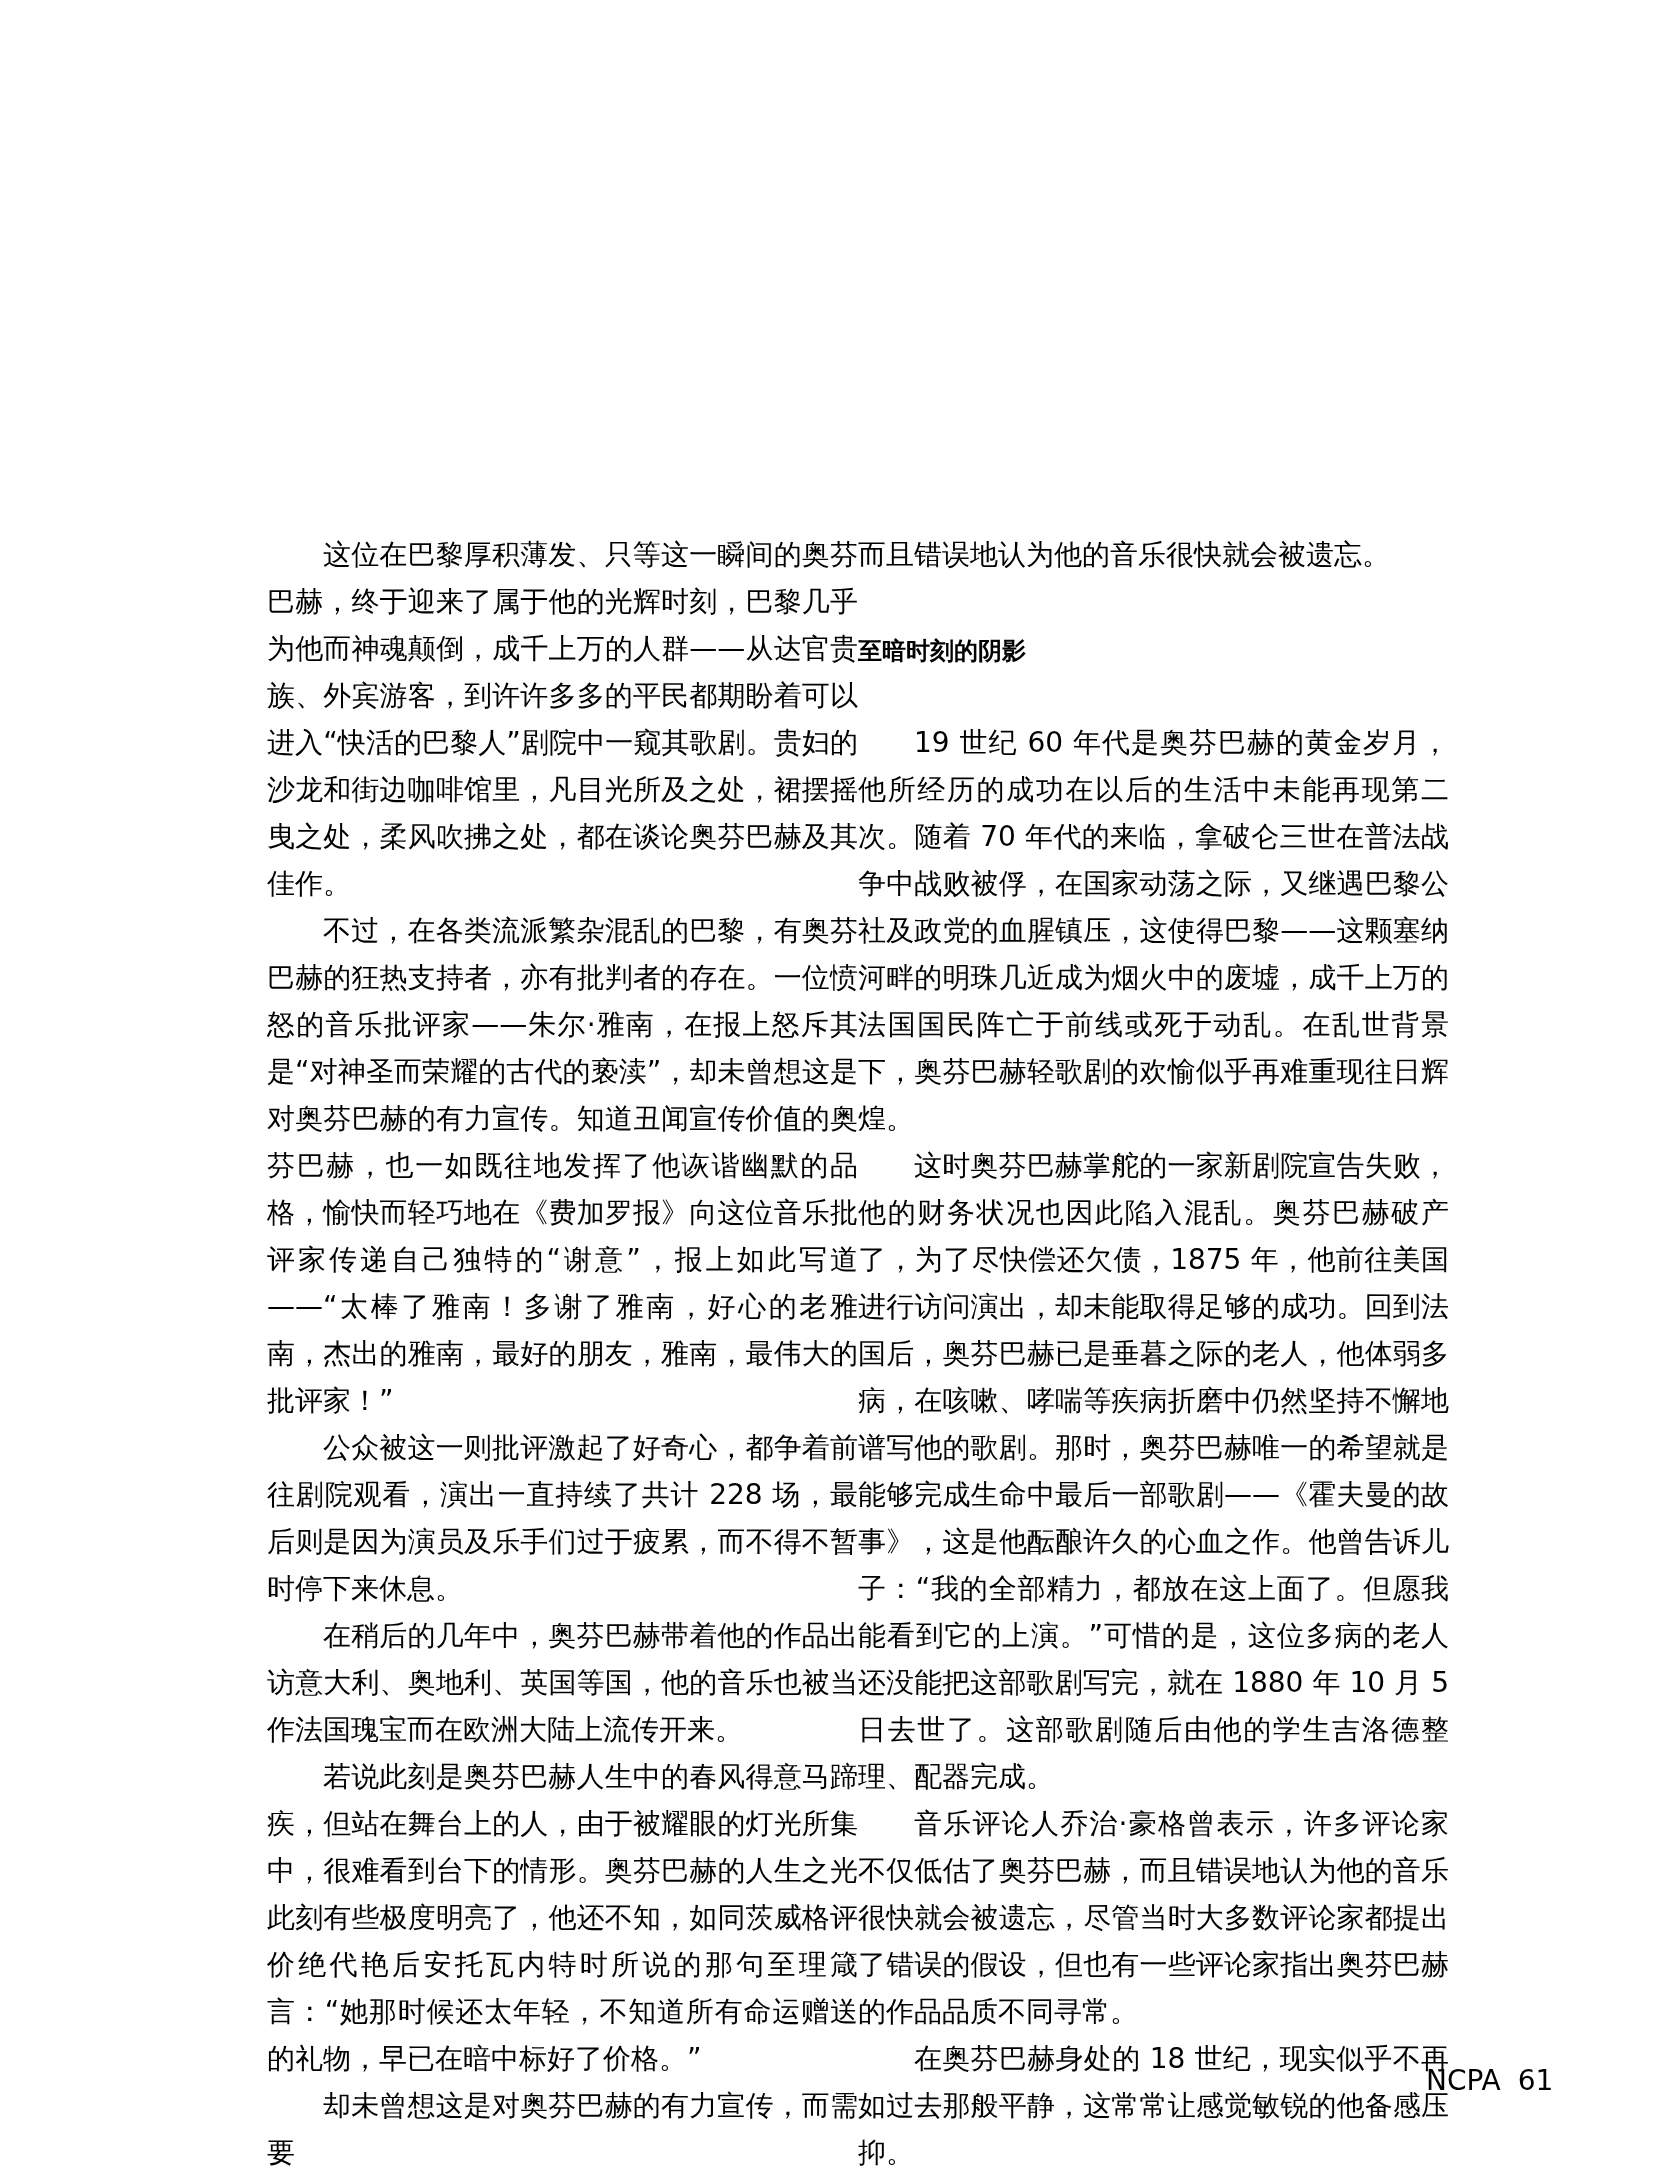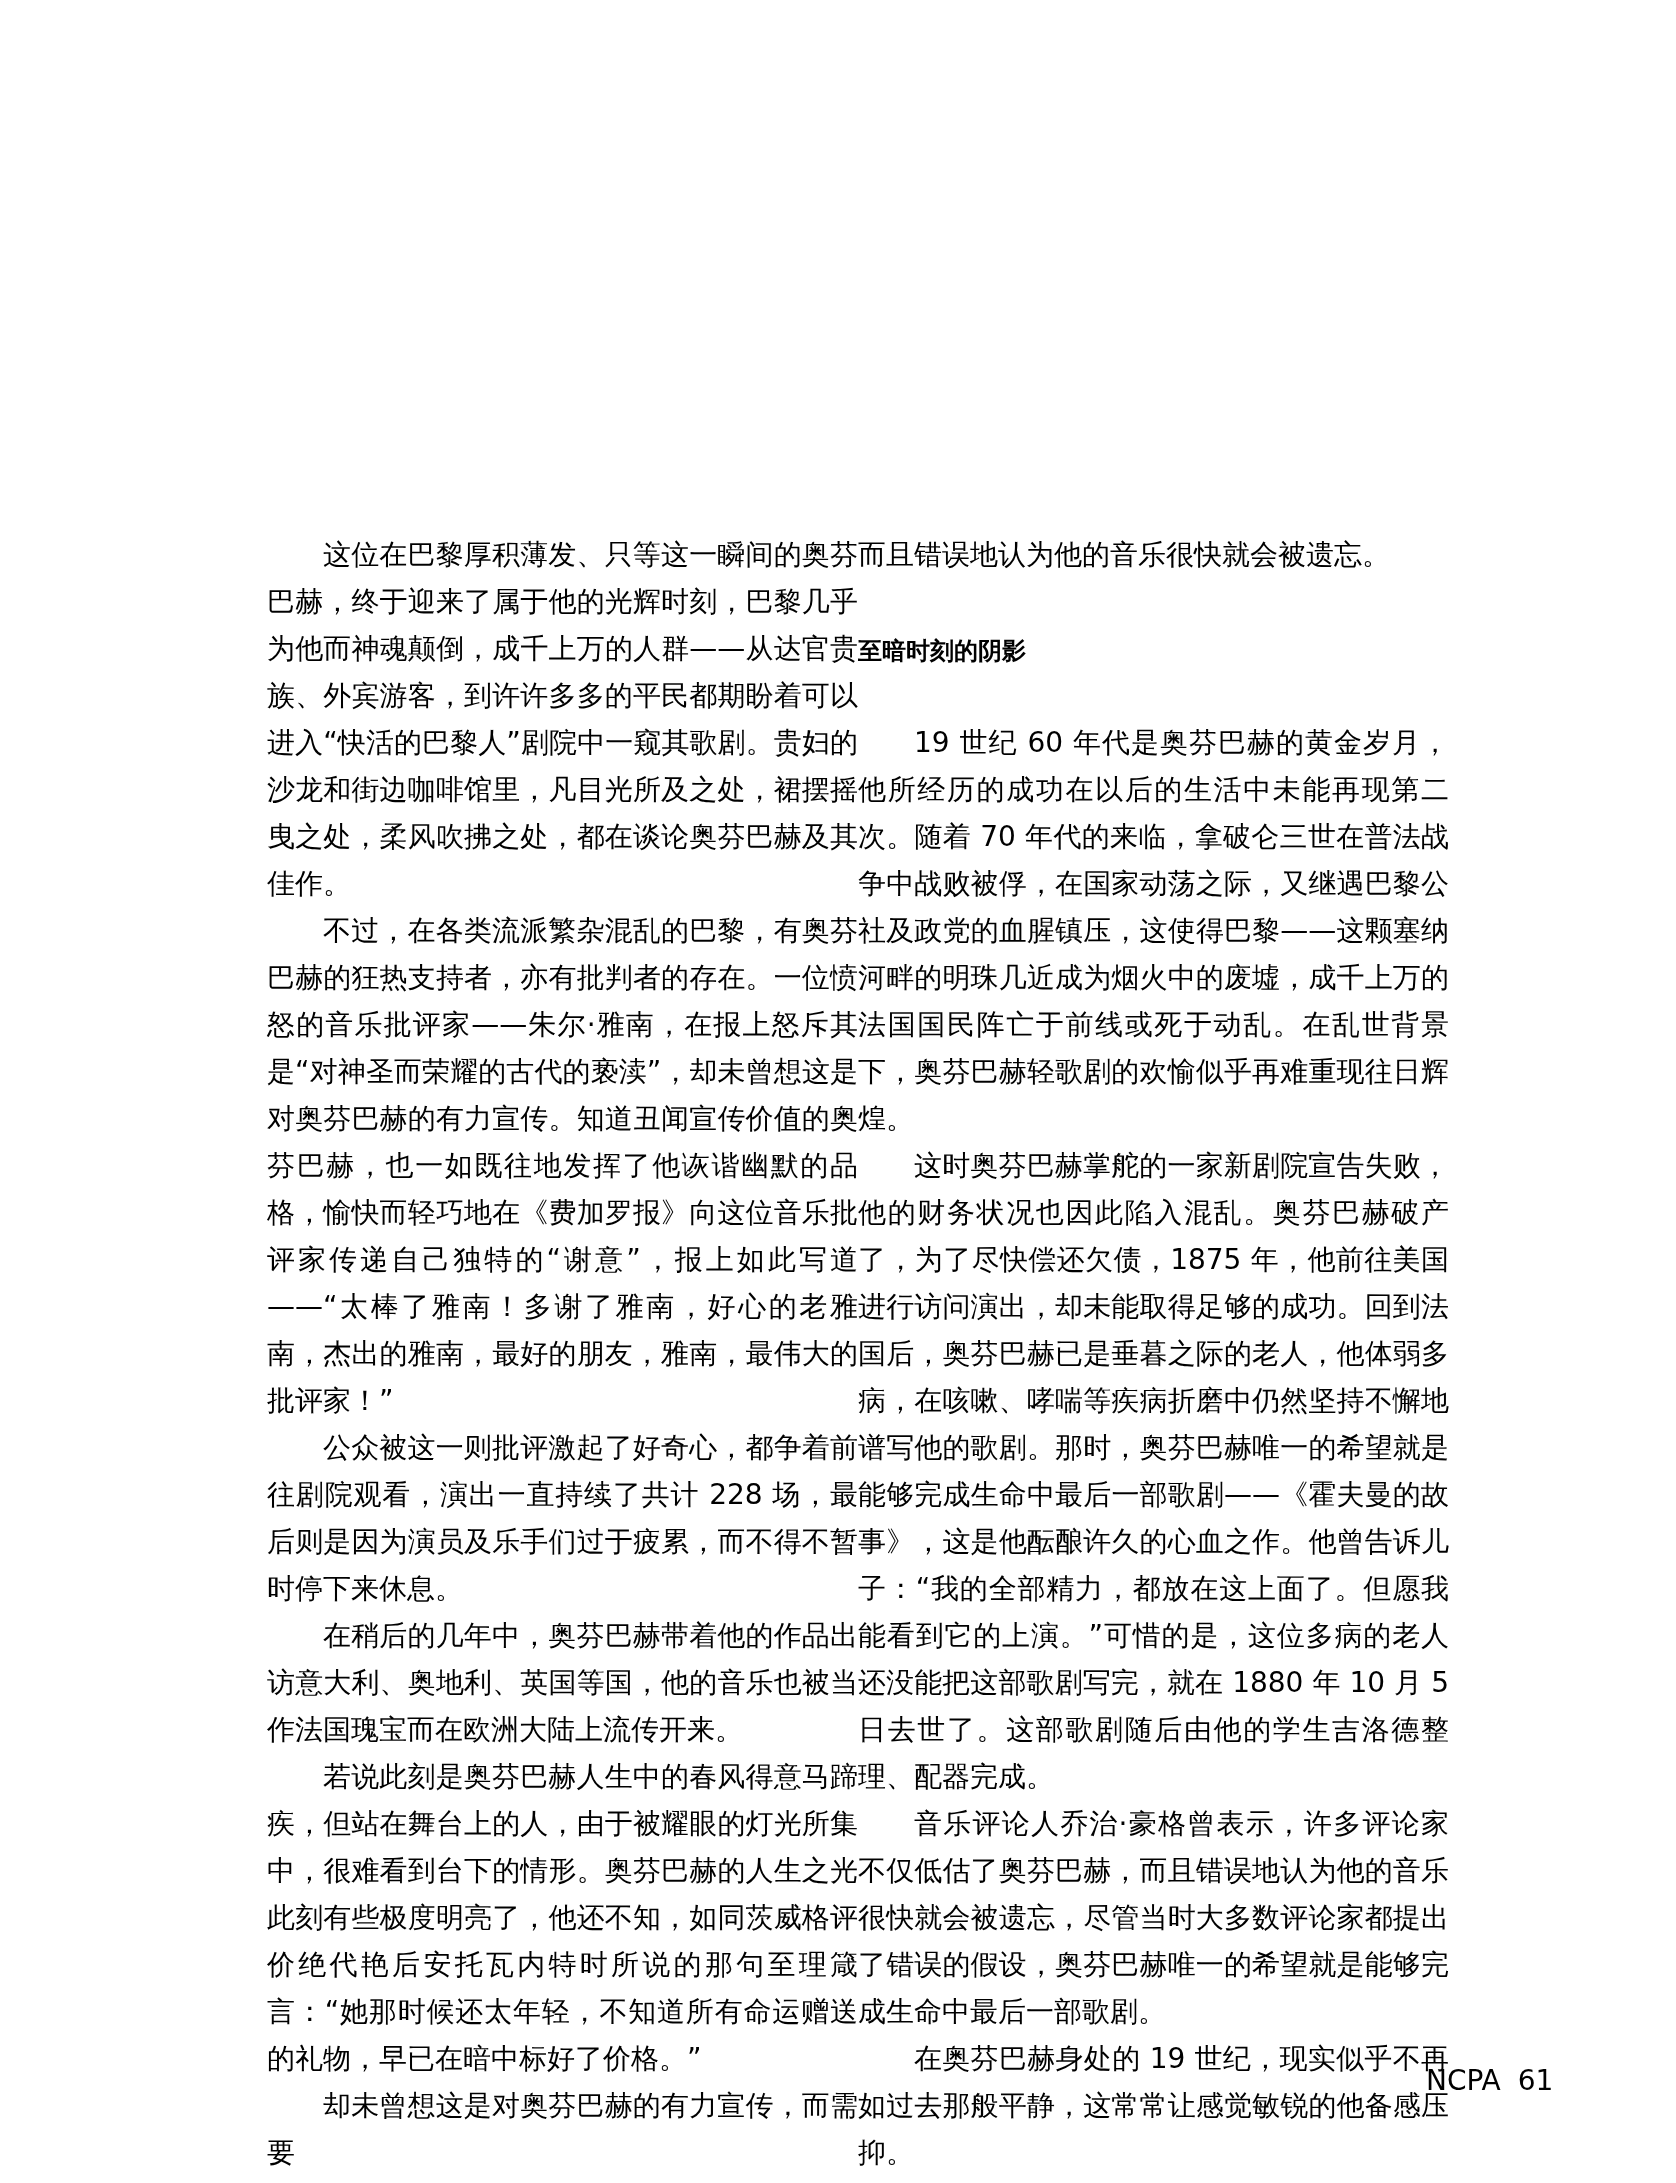--- a/index.html
+++ b/index.html
@@ -79,22 +79,22 @@
           <p>却未曾想这是对奥芬巴赫的有力宣传，而需要</p>
         </div>
     </div>
 
     <div class="column">
       <p class="no-indent">而且错误地认为他的音乐很快就会被遗忘。</p>
       <h2 class="section-heading">至暗时刻的阴影</h2>
       <div>
           <p>19 世纪 60 年代是奥芬巴赫的黄金岁月，他所经历的成功在以后的生活中未能再现第二次。随着 70 年代的来临，拿破仑三世在普法战争中战败被俘，在国家动荡之际，又继遇巴黎公社及政党的血腥镇压，这使得巴黎——这颗塞纳河畔的明珠几近成为烟火中的废墟，成千上万的法国国民阵亡于前线或死于动乱。在乱世背景下，奥芬巴赫轻歌剧的欢愉似乎再难重现往日辉煌。</p>
           <p>这时奥芬巴赫掌舵的一家新剧院宣告失败，他的财务状况也因此陷入混乱。奥芬巴赫破产了，为了尽快偿还欠债，1875 年，他前往美国进行访问演出，却未能取得足够的成功。回到法国后，奥芬巴赫已是垂暮之际的老人，他体弱多病，在咳嗽、哮喘等疾病折磨中仍然坚持不懈地谱写他的歌剧。那时，奥芬巴赫唯一的希望就是能够完成生命中最后一部歌剧——《霍夫曼的故事》，这是他酝酿许久的心血之作。他曾告诉儿子：“我的全部精力，都放在这上面了。但愿我能看到它的上演。”可惜的是，这位多病的老人还没能把这部歌剧写完，就在 1880 年 10 月 5 日去世了。这部歌剧随后由他的学生吉洛德整理、配器完成。</p>
-          <p>音乐评论人乔治·豪格曾表示，许多评论家不仅低估了奥芬巴赫，而且错误地认为他的音乐很快就会被遗忘，尽管当时大多数评论家都提出了错误的假设，奥芬巴赫唯一的希望就是能够完成生命中最后一部歌剧。</p>
-          <p>在奥芬巴赫身处的 19 世纪，现实似乎不再如过去那般平静，这常常让感觉敏锐的他备感压抑。</p>
+          <p>音乐评论人乔治·豪格曾表示，许多评论家不仅低估了奥芬巴赫，而且错误地认为他的音乐很快就会被遗忘，尽管当时大多数评论家都提出了错误的假设，但也有一些评论家指出奥芬巴赫的作品品质不同寻常。</p>
+          <p>在奥芬巴赫身处的 18 世纪，现实似乎不再如过去那般平静，这常常让感觉敏锐的他备感压抑。</p>
         </div>
     </div>
 
   </div>
 
   <div class="footer">
     <span>NCPA</span><span class="gap"></span><span>61</span>
   </div>
 
 </div>

